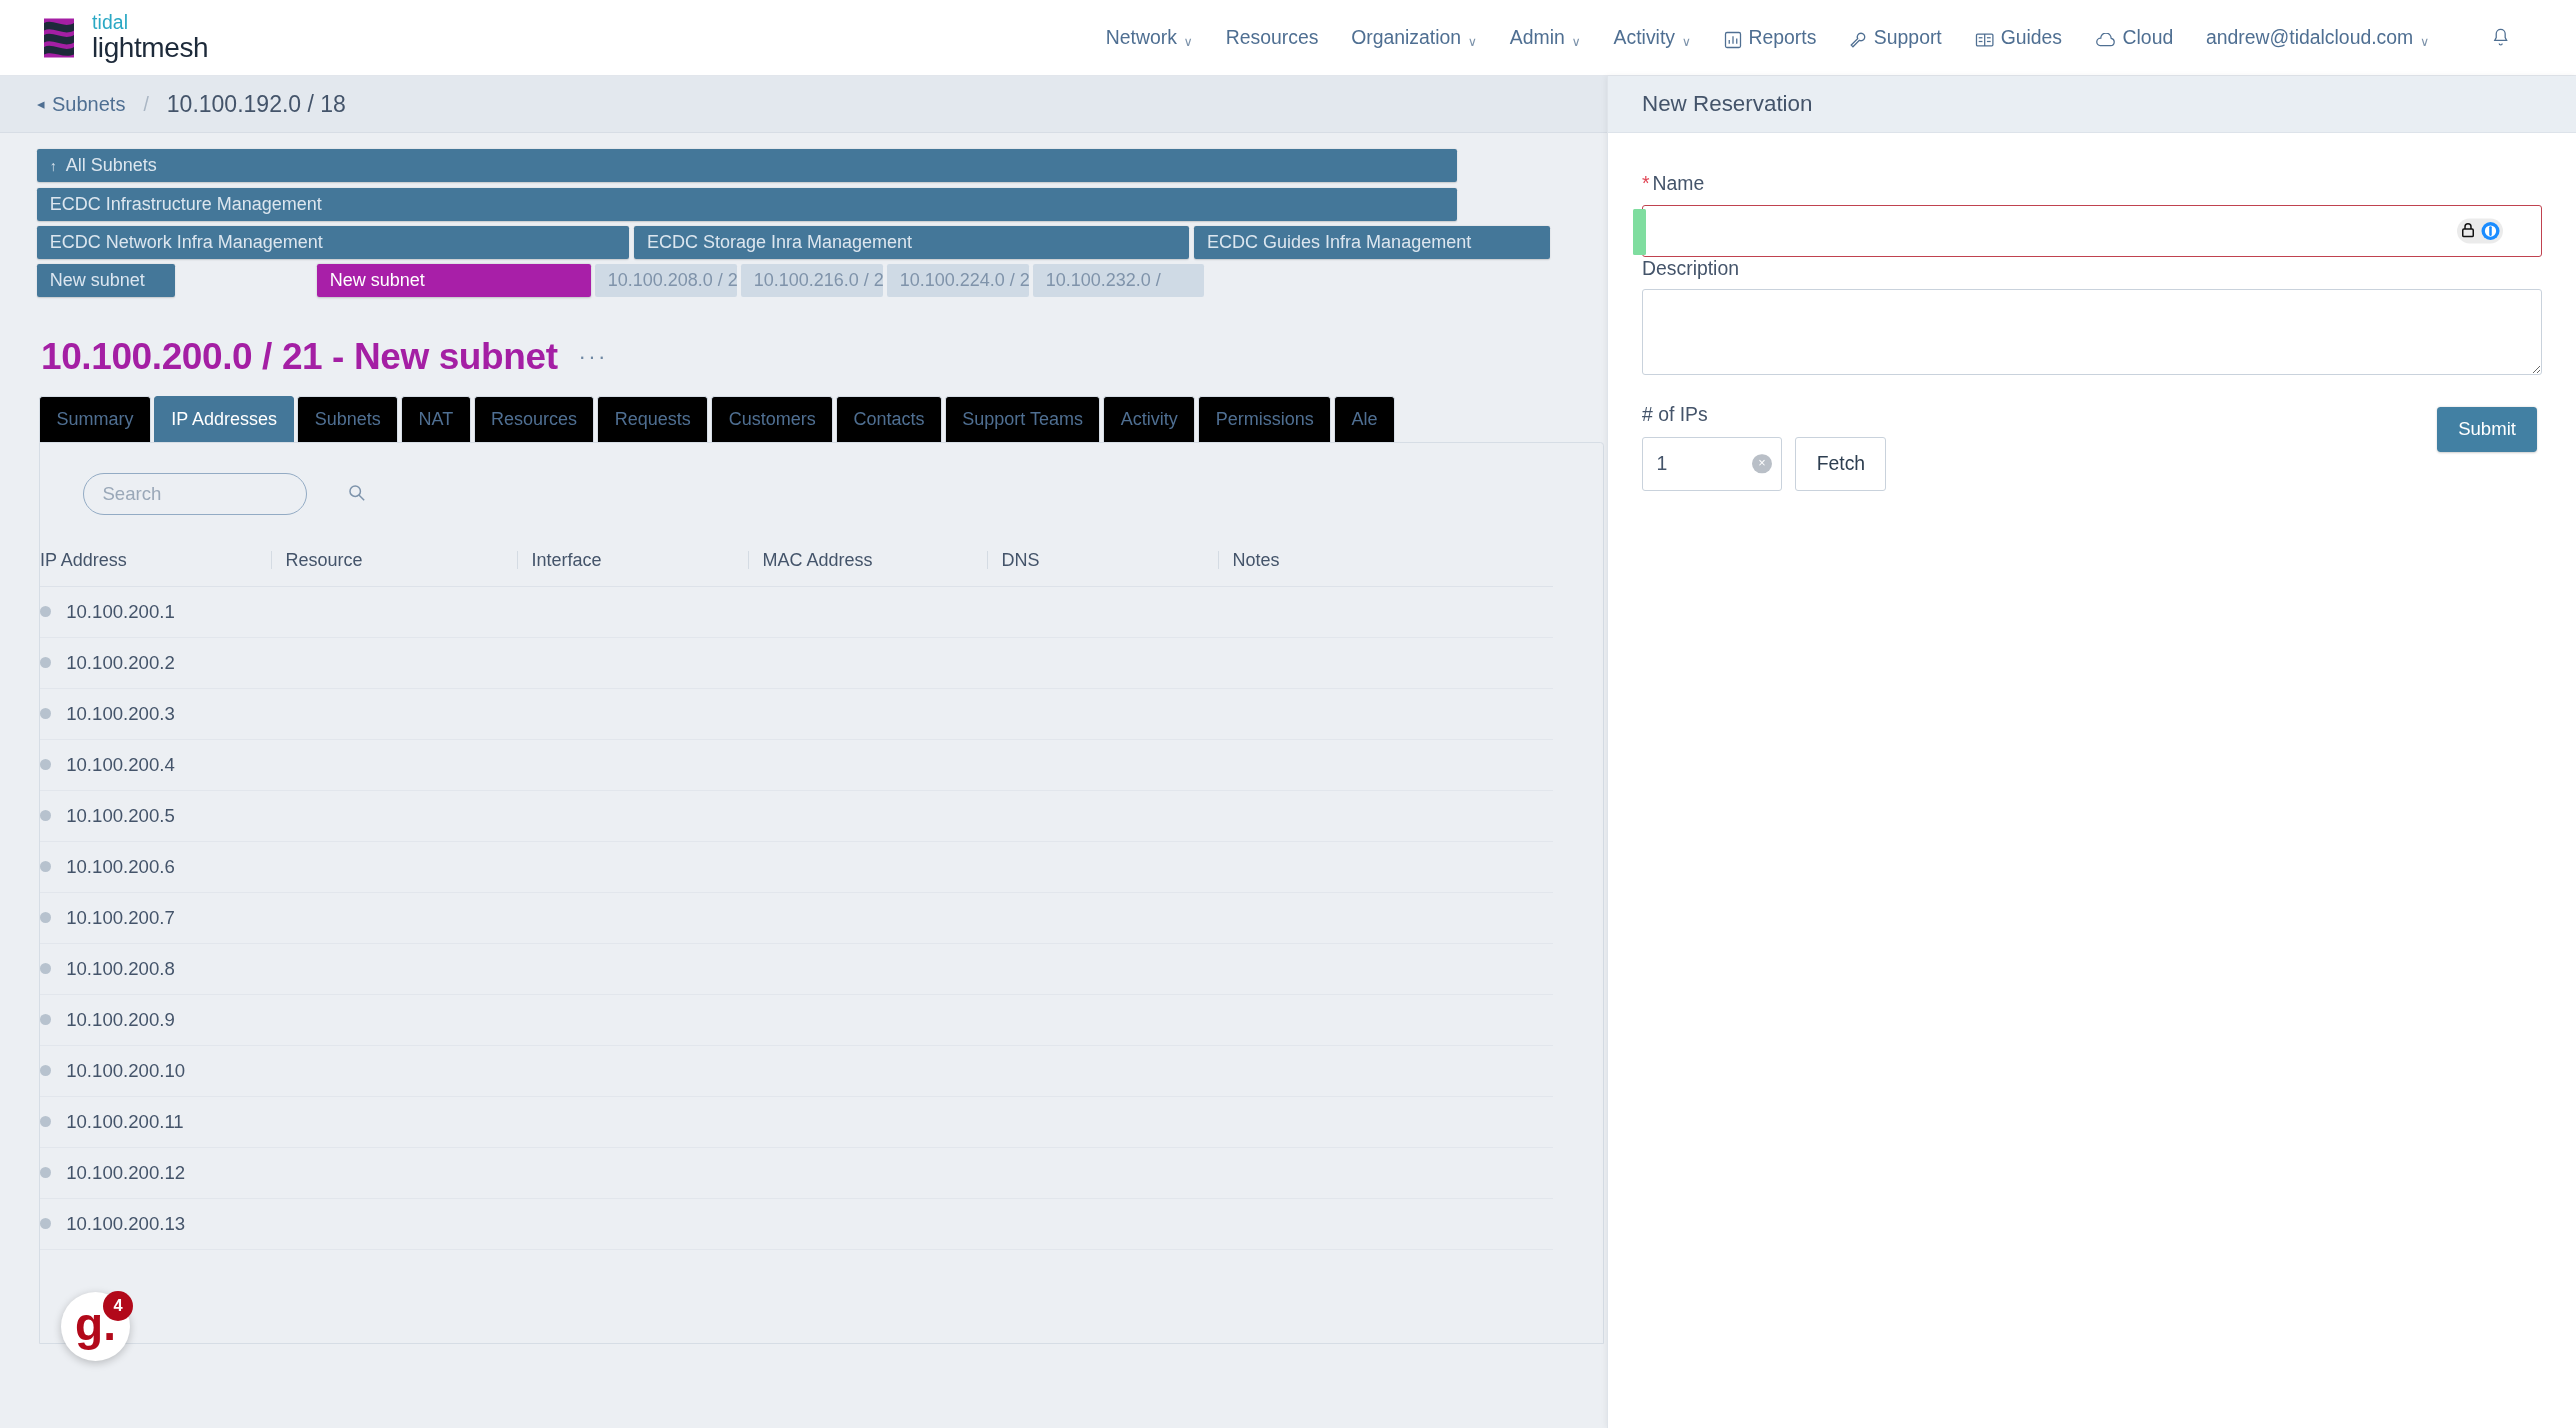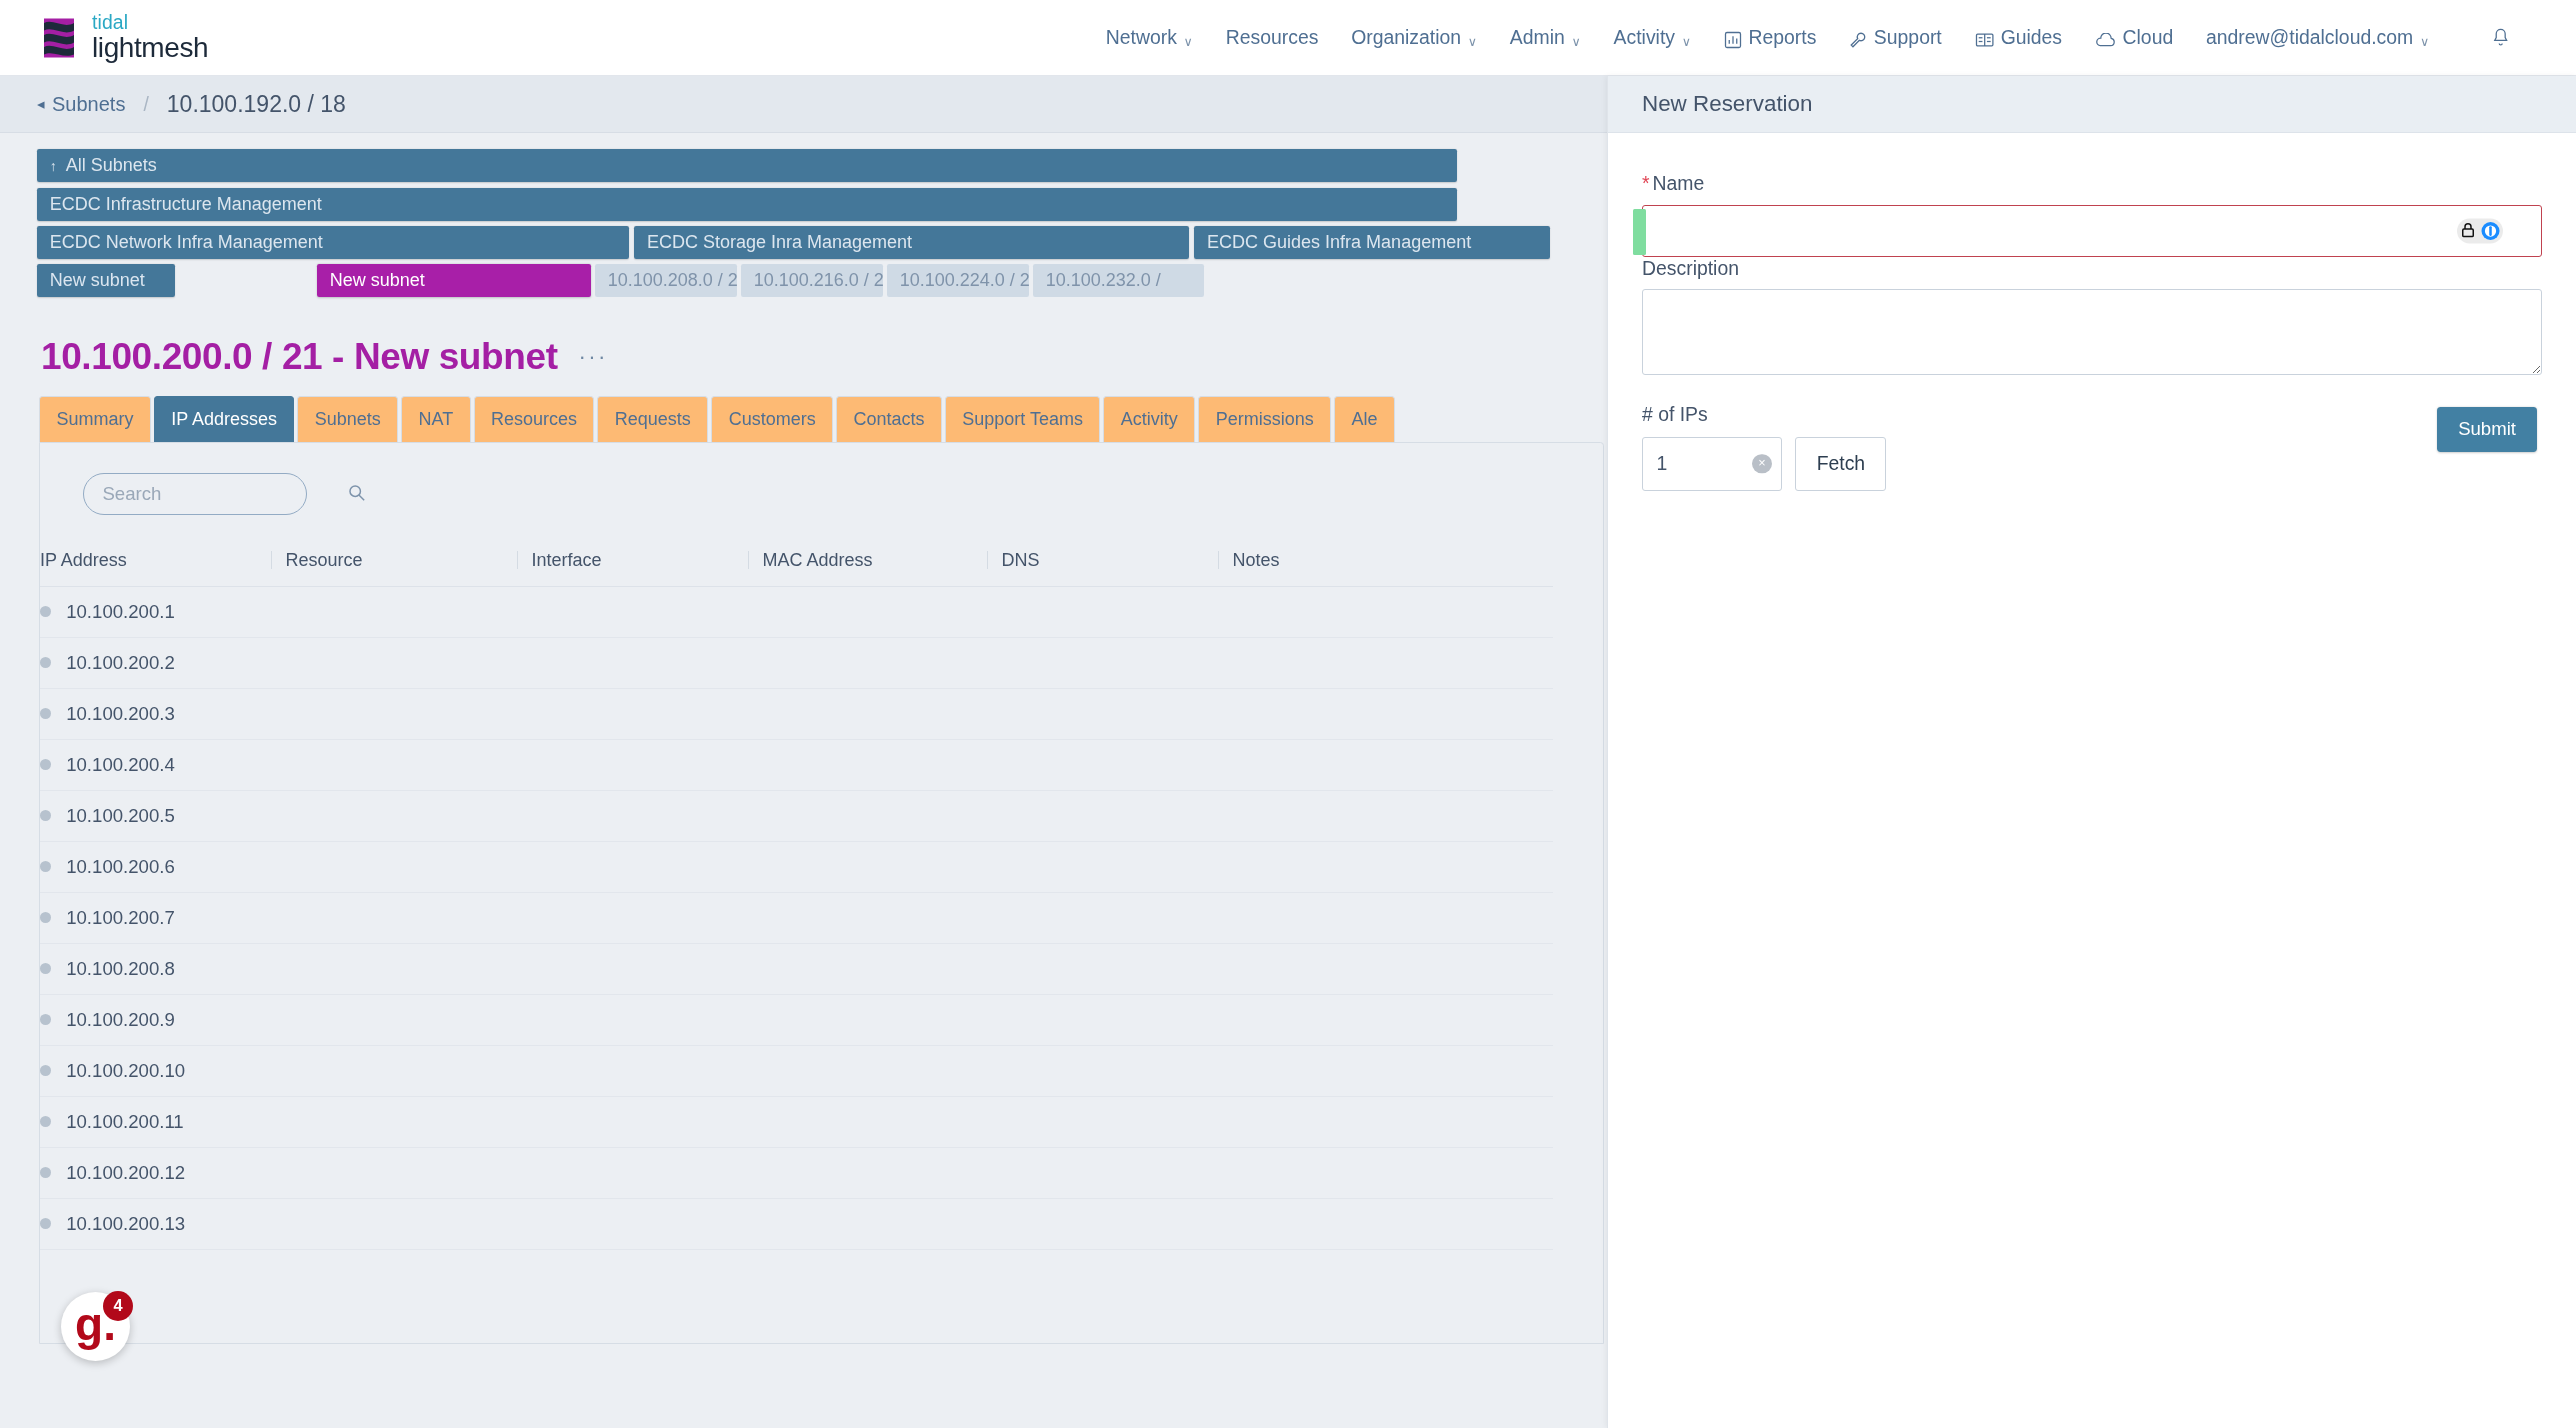--- a/index.html
+++ b/index.html
@@ -70,21 +70,21 @@
   .chip-new-active { background: #a81fa8; color: #ffffff; justify-content: flex-start; box-shadow: 0 0.7px 2.2px rgba(0,0,0,.2); }
 
   
   .title-row { display: flex; align-items: center; padding: 34px 0 0 41px; }
   .page-title { font-size: 37px; color: #a41fa4; font-weight: 600; letter-spacing: -0.4px; }
   .title-dots { font-size: 22.4px; color: #6f88a3; margin-left: 21px; letter-spacing: 2.2px; cursor: pointer; }
 
   
   .tabs { display: flex; padding: 18px 0 0 39px; align-items: flex-end; }
   .tab {
-    background: #fdba74; border: 0.7px solid #d6dde5; border-bottom: none;
+    background: #000000; border: 0.7px solid #d6dde5; border-bottom: none;
     color: #4f6f92; font-size: 18px; height: 46px;
     display: flex; align-items: center; padding: 0 16.4px;
     border-radius: 3.7px 3.7px 0 0; margin-right: 3px; white-space: nowrap; cursor: pointer;
   }
   .tab.active { background: #447799; color: #ffffff; border-color: #447799; }
 
   
   .panel {
     margin: 0 0 0 39px; background: #eceff3;
     border: 0.7px solid #d6dde5; border-radius: 0 3.7px 0 0;

